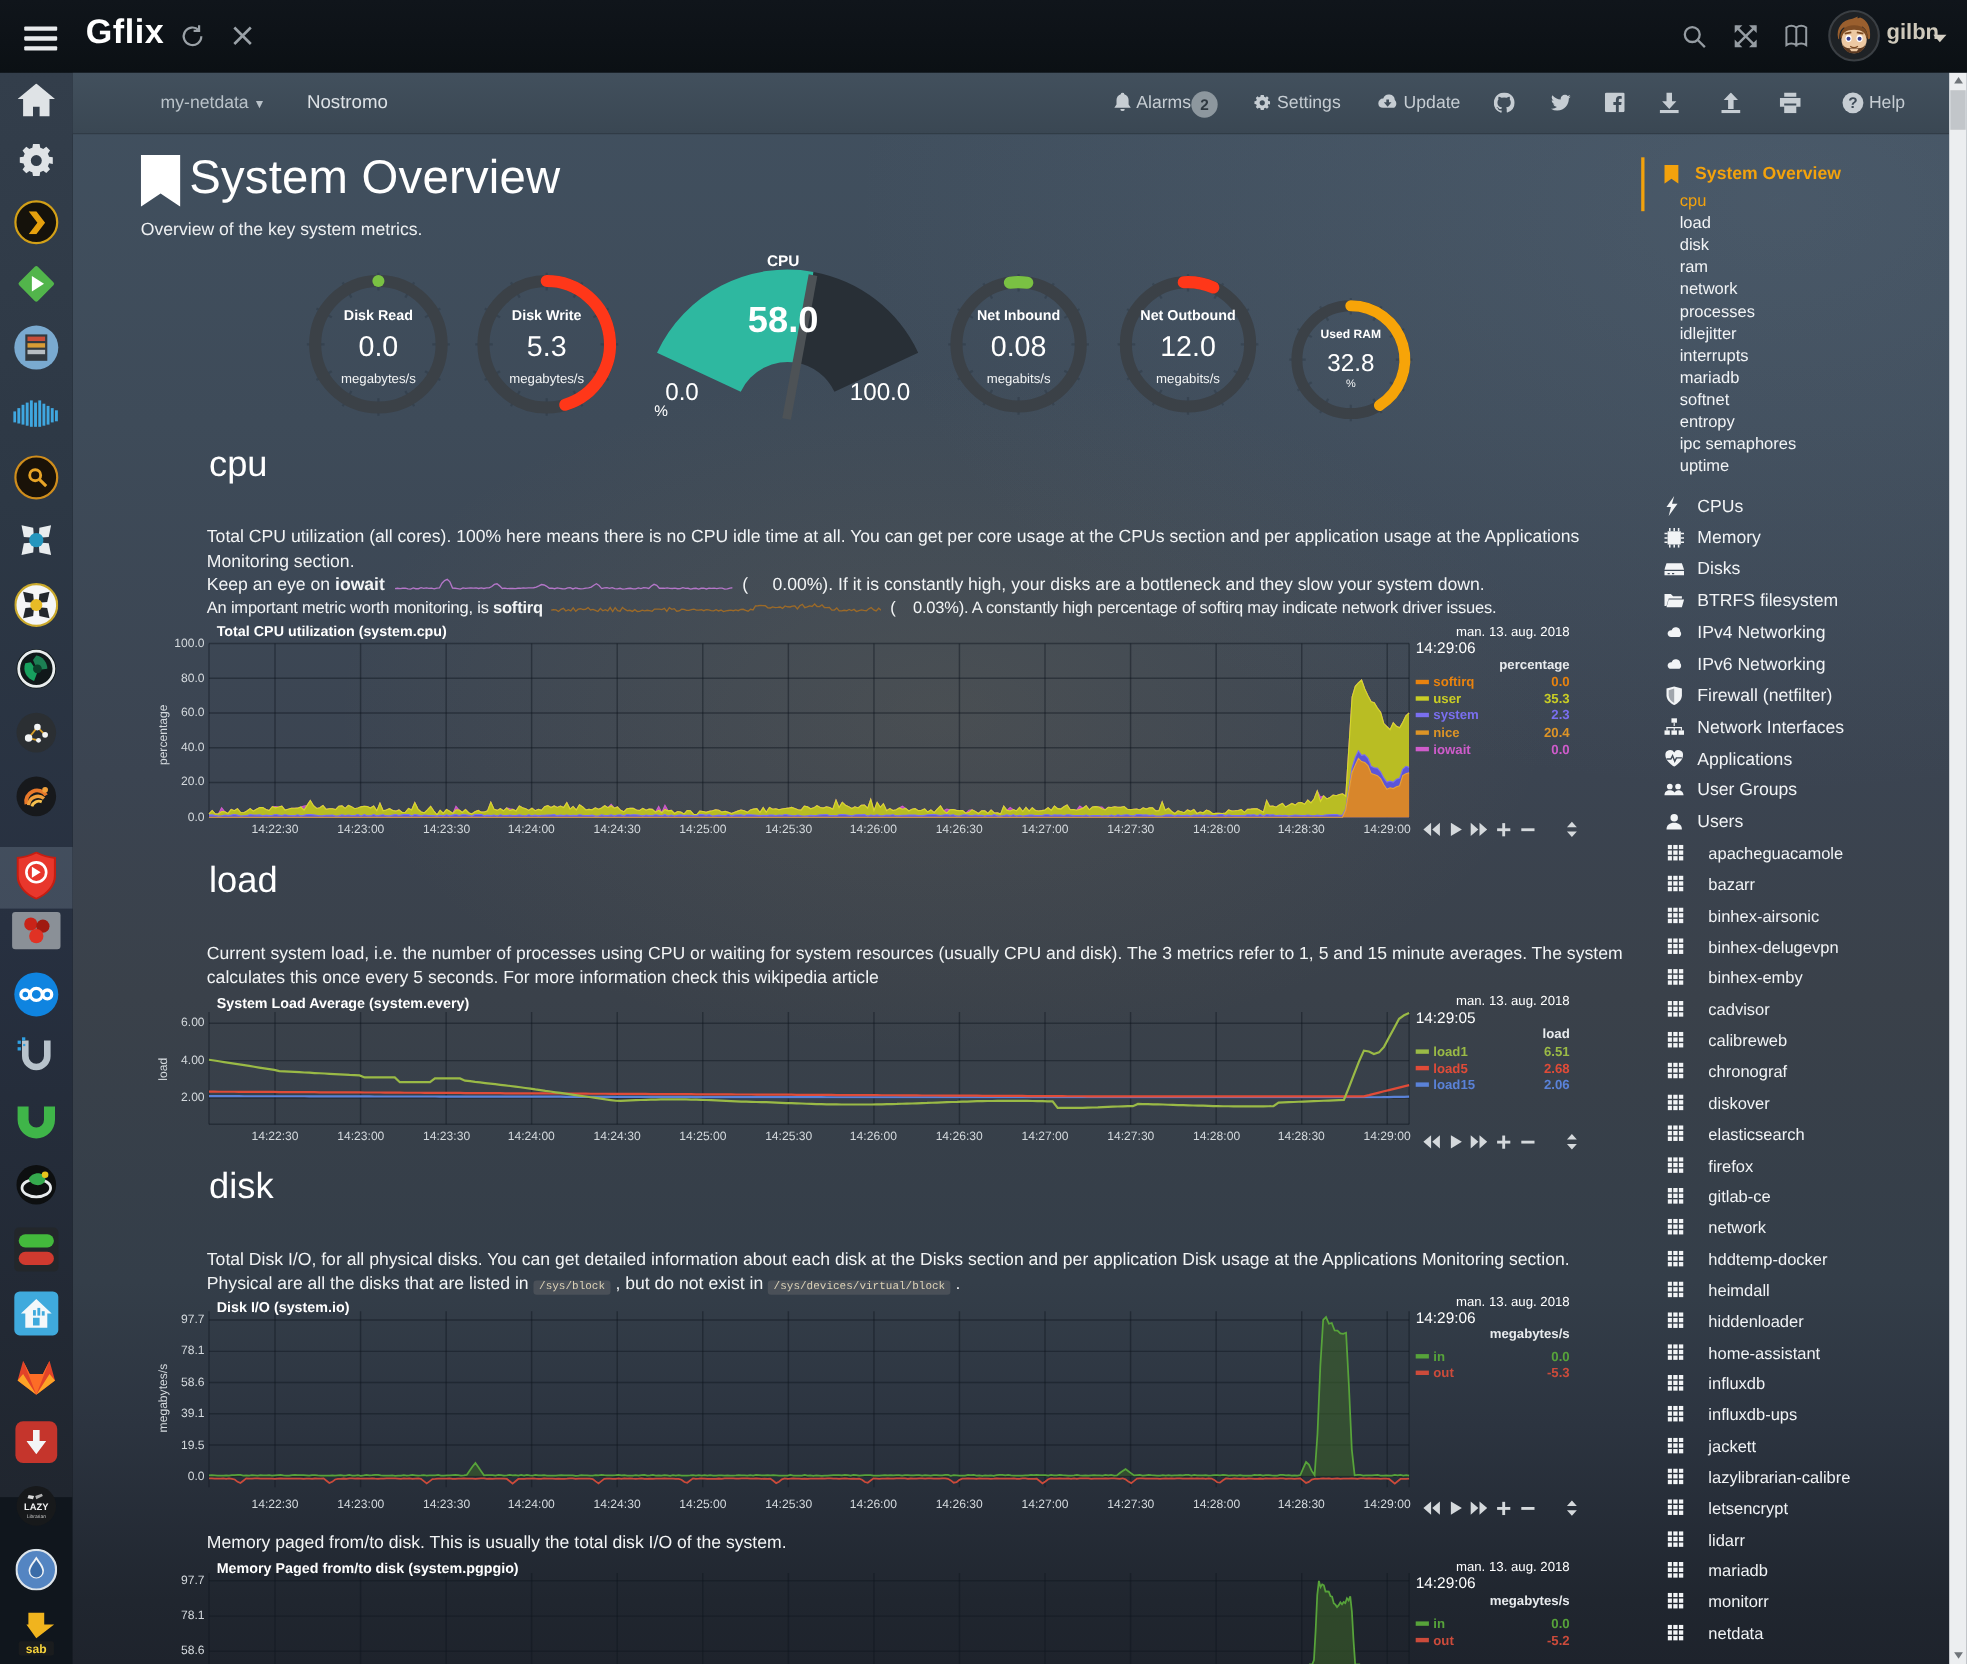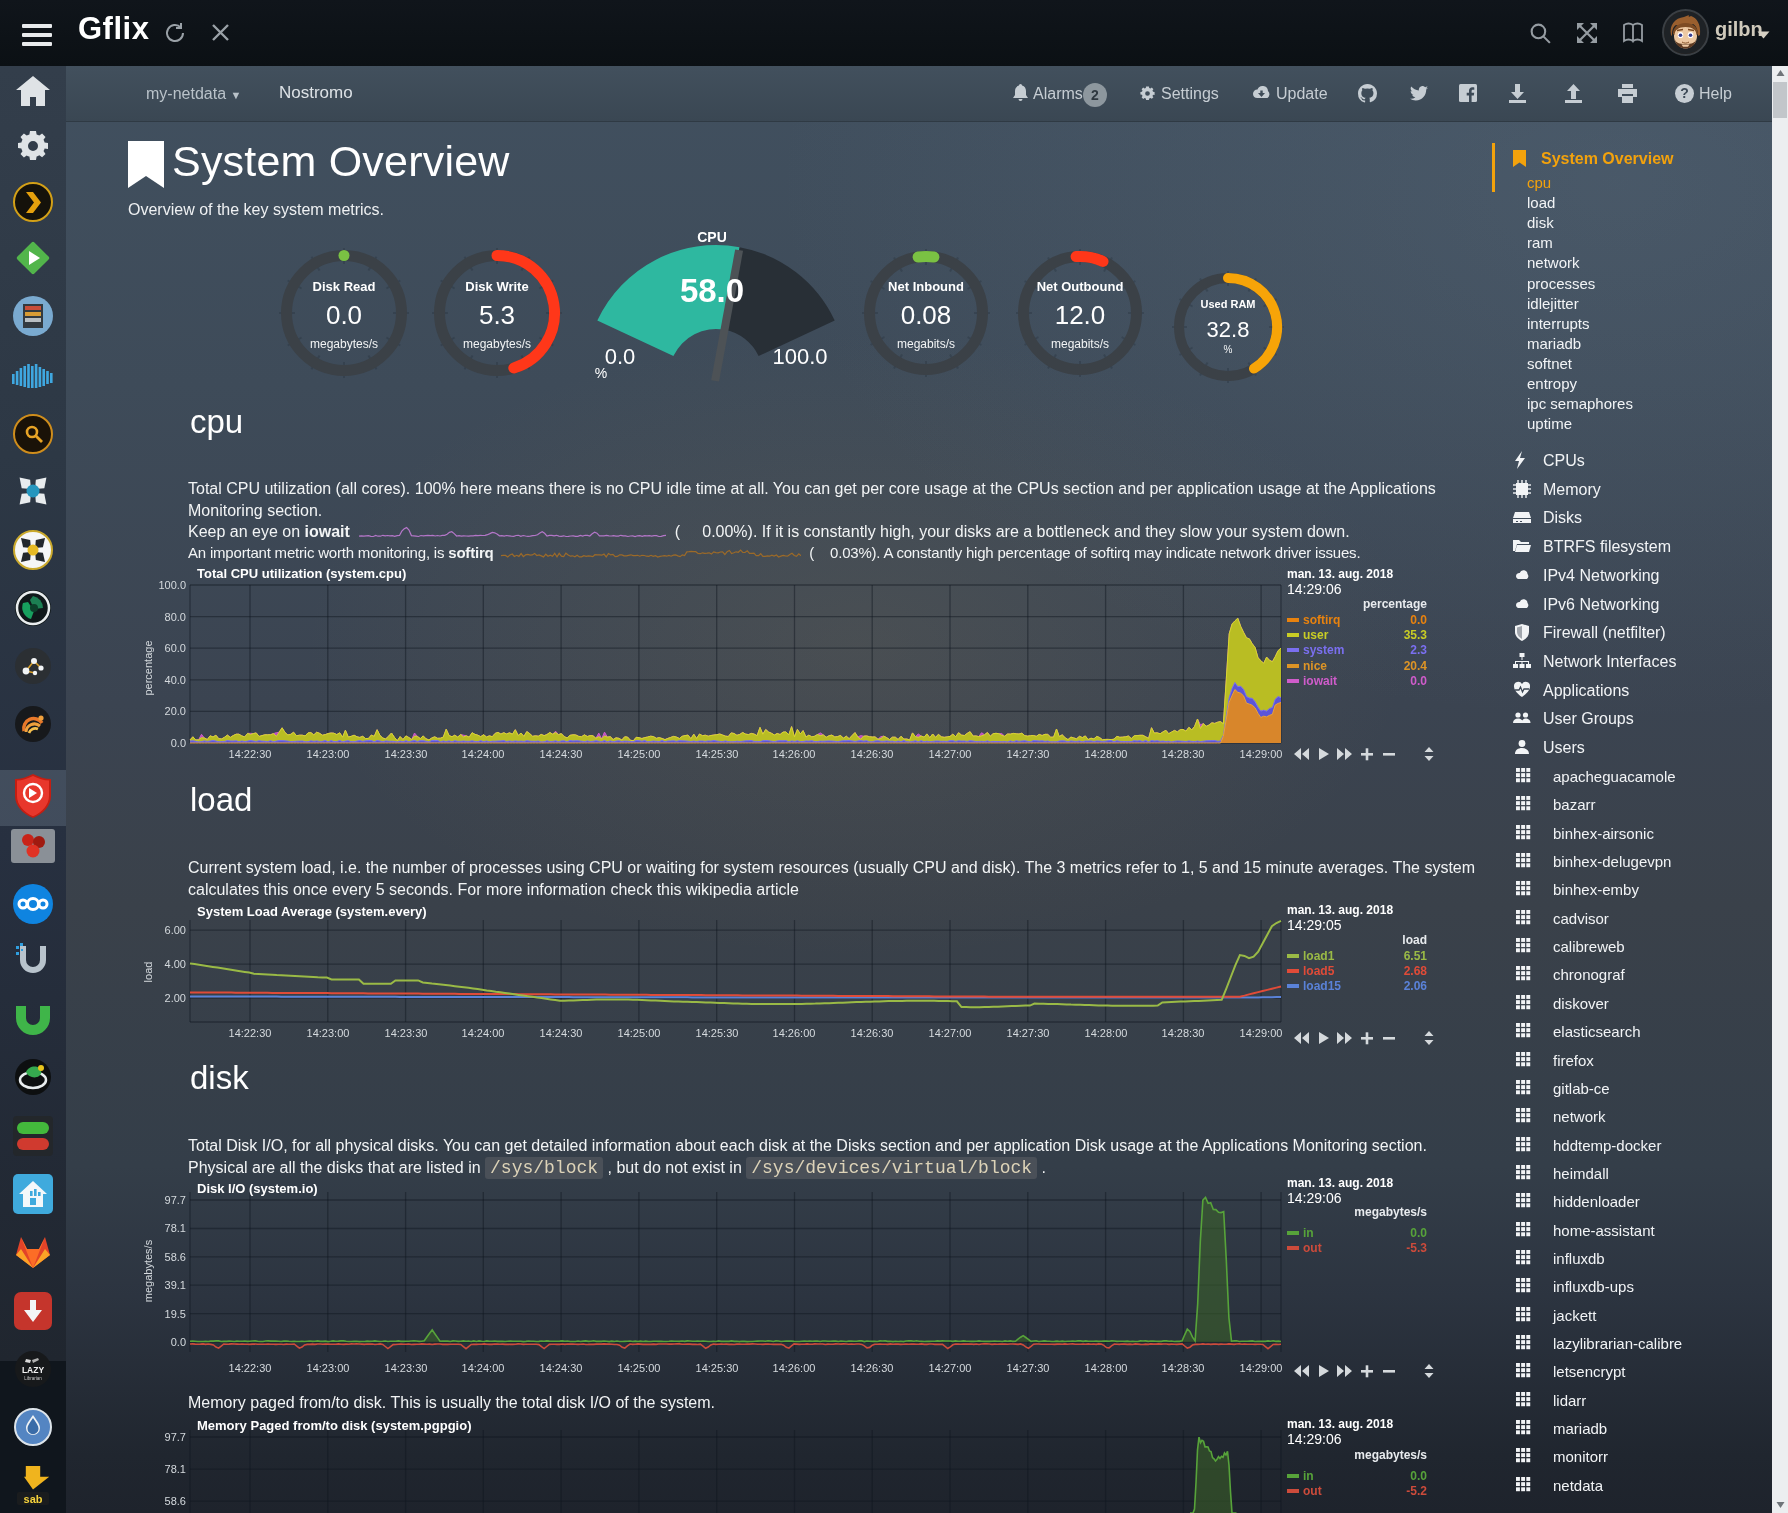--- a/index.html
+++ b/index.html
@@ -20,28 +20,28 @@
   radial-gradient(1400px 900px at 90% 8%, rgba(110,130,150,0.20), rgba(110,130,150,0) 60%),
   linear-gradient(180deg,#41505f 0%,#3e4b59 22%,#3b4451 44%,#3a414a 58%,#343e49 76%,#2c3440 85%,#20262f 96%,#1e232c 100%);
  }
 .nnav{position:absolute;left:0;top:0;width:1706px;height:56px;background:linear-gradient(180deg,#42505d,#3a4753);border-bottom:1px solid #2f3a44}
 .itm{color:#c6cdd3;font-size:16px}
 h1.so{position:absolute;left:172px;top:137px;color:#fff;font-size:43px;font-weight:normal;letter-spacing:0.2px}
 .sub{position:absolute;left:128px;top:201px;color:#eef0f2;font-size:16px}
 .sect{position:absolute;color:#fff;font-size:33px;font-weight:normal}
 .para{position:absolute;color:#f2f4f5;font-size:16px;line-height:22px}
 .ctitle{position:absolute;color:#fff;font-size:13px;font-weight:bold}
-.cdate{position:absolute;color:#fff;font-size:12px;font-weight:bold;text-align:left;width:140px}
+.cdate{position:absolute;color:#fff;font-size:12px;font-weight:normal;text-align:right;width:140px}
 .ctime{position:absolute;color:#fff;font-size:14px;font-weight:normal;text-align:left;width:140px}
 .cunits{position:absolute;color:#e8ebee;font-size:12px;font-weight:bold;text-align:right;width:140px}
 .lgrow{position:absolute;font-size:12px;font-weight:bold}
 .lgval{position:absolute;font-size:12px;font-weight:bold;text-align:right;width:60px}
 .ylab{position:absolute;color:#d5dade;font-size:11px;text-align:right;width:40px}
 .xlab{position:absolute;color:#d5dade;font-size:11px;text-align:center;width:60px}
-code{font-family:"Liberation Mono",monospace;font-size:18px;background:#4a5058;color:#ddd3b8;padding:1px 5px;border-radius:3px}
+code{font-family:"Liberation Mono",monospace;font-size:10px;background:#4a5058;color:#ddd3b8;padding:1px 5px;border-radius:3px}
 
 .rm{position:absolute;color:#f2f4f6;font-size:15px;white-space:nowrap}
 .rm.act{color:#f3a20c;font-weight:bold}
 .rmbar{position:absolute;left:1492px;top:143px;width:3px;height:49px;background:#f3a20c}
 
 .sbar{position:absolute;left:1706px;top:0;width:16px;height:1447px;background:#eceef0}
 .sthumb{position:absolute;left:1px;width:14px;background:#c2c6ca;border-radius:0px}
 .gtitle{position:absolute;color:#fff;font-weight:bold;text-align:center}
 .gval{position:absolute;color:#fff;text-align:center}
 .gunit{position:absolute;color:#f2f4f5;text-align:center}

